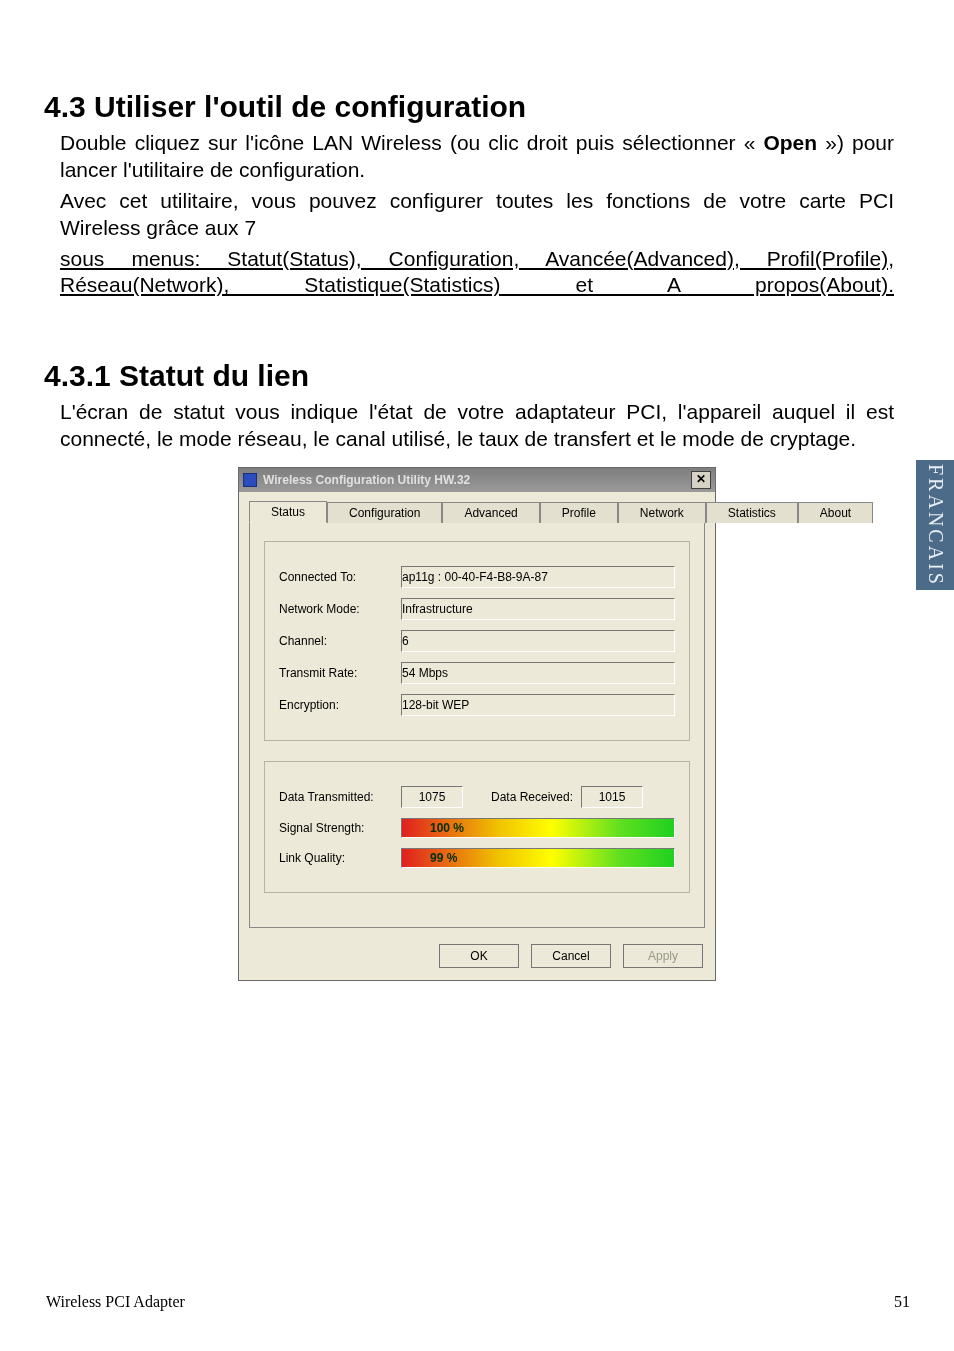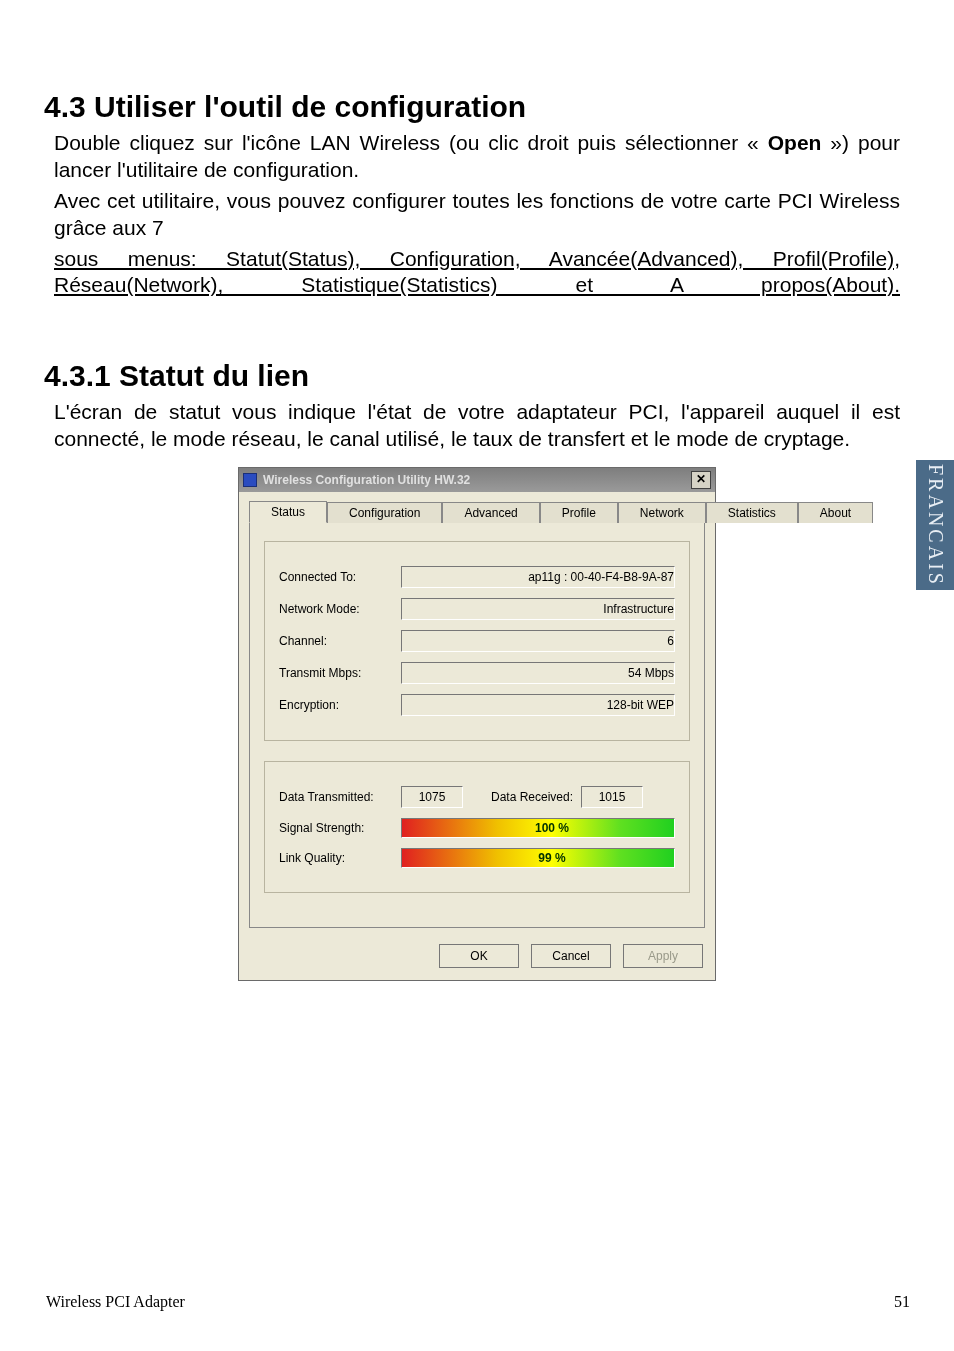--- a/index.html
+++ b/index.html
@@ -35,21 +35,21 @@
   }
   h2.sec {
     font-family: Arial, Helvetica, sans-serif;
     font-weight: bold;
     font-size: 30px;
     margin: 30px 0 6px 0;
   }
   p.body {
     font-size: 21px;
     line-height: 1.28;
-    margin: 4px 10px;
+    margin: 4px 16px;
     text-align: justify;
   }
   .footer {
     position: absolute;
     bottom: 40px;
     left: 46px;
     right: 44px;
     font-family: "Times New Roman", serif;
     font-size: 16px;
     display: flex;
@@ -137,21 +137,21 @@
     font-size: 12px;
   }
   .row .value-box {
     flex: 1;
     height: 22px;
     border-top: 1px solid #777;
     border-left: 1px solid #777;
     border-right: 1px solid #fff;
     border-bottom: 1px solid #fff;
     background: #ece9d8;
-    text-align: right;
+    text-align: left;
     line-height: 20px;
     font-size: 12px;
   }
   .row .small-box {
     width: 62px;
     height: 22px;
     border-top: 1px solid #777;
     border-left: 1px solid #777;
     border-right: 1px solid #fff;
     border-bottom: 1px solid #fff;
@@ -166,21 +166,20 @@
   }
   .bar {
     flex: 1;
     height: 20px;
     border-top: 1px solid #777;
     border-left: 1px solid #777;
     border-right: 1px solid #fff;
     border-bottom: 1px solid #fff;
     background: linear-gradient(to right, #e02020 0%, #f0c000 35%, #ffff00 55%, #60e020 80%, #20d020 100%);
     position: relative;
-    text-align: center;
     line-height: 18px;
     font-weight: bold;
     color: #003000;
     font-size: 12px;
     padding-left: 28px;
   }
   .btn-row {
     display: flex;
     justify-content: flex-end;
     gap: 12px;
@@ -245,21 +244,21 @@
           </div>
           <div class="row">
             <div class="label">Network Mode:</div>
             <div class="value-box">Infrastructure</div>
           </div>
           <div class="row">
             <div class="label">Channel:</div>
             <div class="value-box">6</div>
           </div>
           <div class="row">
-            <div class="label">Transmit Mbps:</div>
+            <div class="label">Transmit Rate:</div>
             <div class="value-box">54 Mbps</div>
           </div>
           <div class="row">
             <div class="label">Encryption:</div>
             <div class="value-box">128-bit WEP</div>
           </div>
         </div>
 
         <div class="groupbox">
           <div class="row">

